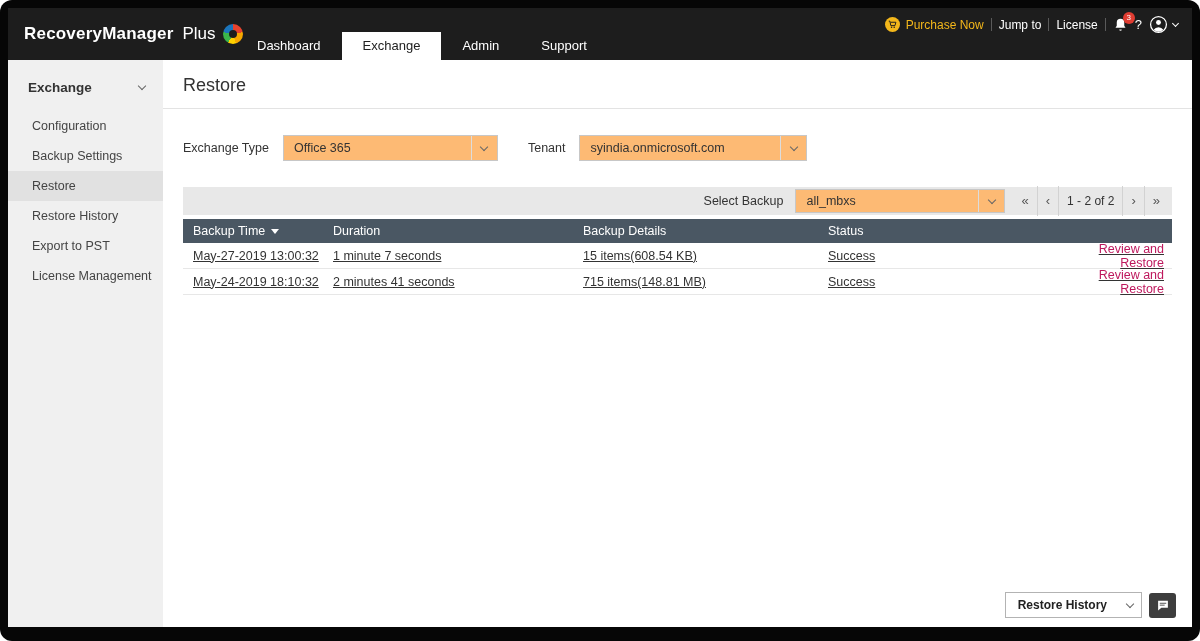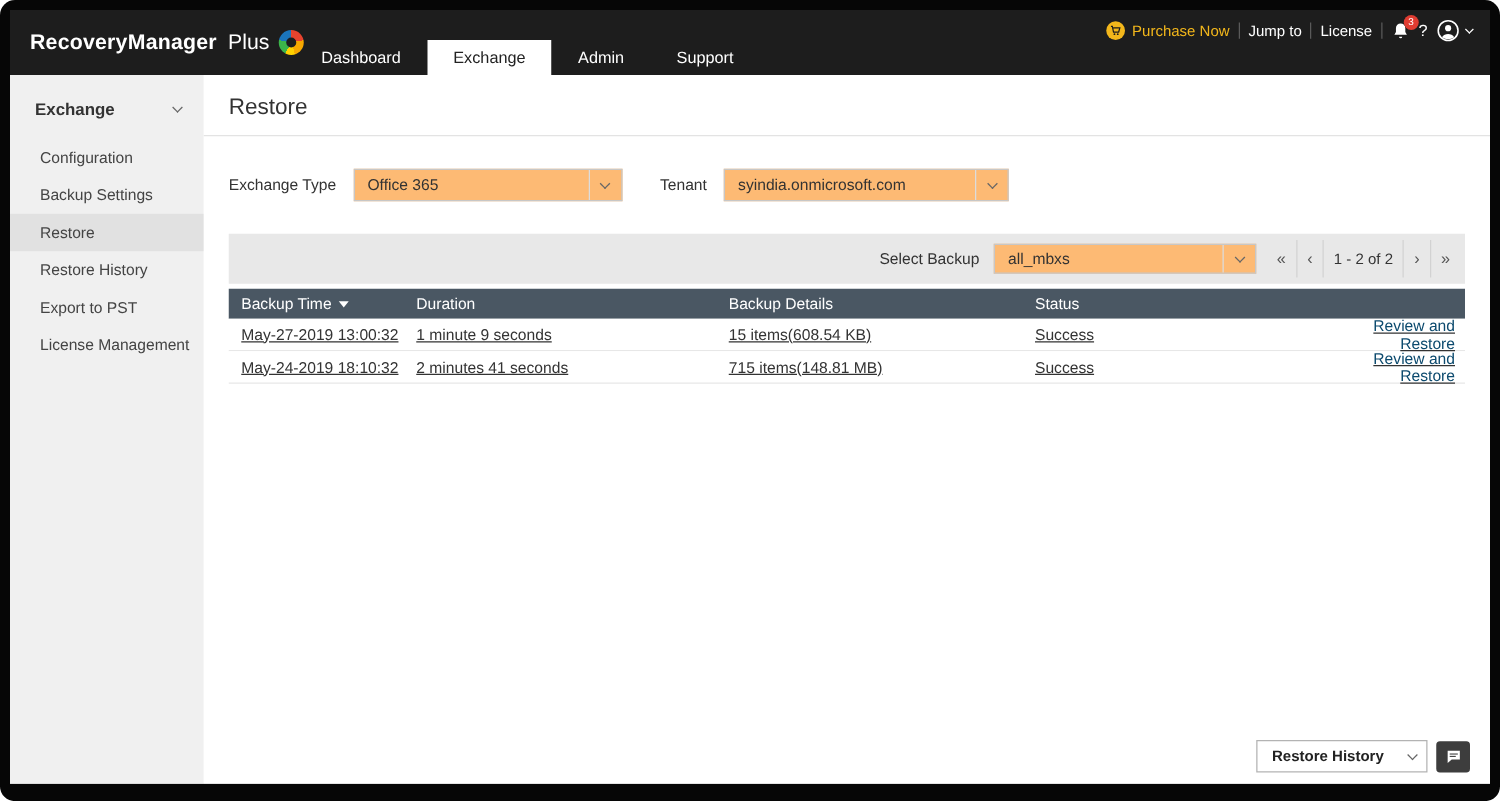--- a/index.html
+++ b/index.html
@@ -102,21 +102,21 @@
   .sel .car {
     width: 26px; align-self: stretch; display: flex; align-items: center; justify-content: center;
     border-left: 1px solid #dcdcdc;
   }
   .sel-extype { width: 215px; }
   .gap-tenant { margin-left: 30px; }
   .sel-tenant { width: 228px; }
 
   
   .toolbar {
-    height: 40px; background: #e8e8e8; margin-top: 26px;
+    height: 28px; background: #e8e8e8; margin-top: 26px;
     display: flex; align-items: center; justify-content: flex-end;
     padding: 0 4px 0 10px; font-size: 12.5px; color: #333;
   }
   .toolbar .flabel { margin-right: 12px; }
   .sel-backup { width: 210px; height: 24px; }
   .pg { display: flex; align-items: center; height: 30px; margin-left: 8px; }
   .pg-item {
     padding: 0 8px; color: #555; font-size: 13px; cursor: pointer; line-height: 30px;
     border-left: 1px solid #d2d2d2;
   }
@@ -135,21 +135,21 @@
   }
   .c-time { width: 150px; padding-left: 10px; display: flex; align-items: center; gap: 6px; }
   .c-dur { width: 250px; }
   .c-det { width: 245px; }
   .c-status { width: 230px; }
   .c-action { flex: 1; text-align: right; padding-right: 8px; }
   .sort-caret {
     width: 0; height: 0; border-left: 4px solid transparent; border-right: 4px solid transparent;
     border-top: 5px solid #fff; display: inline-block;
   }
-  .link { color: #0c4a6e; cursor: pointer; text-decoration: none; font-size: 12.5px; }
+  .link { color: #be185d; cursor: pointer; text-decoration: none; font-size: 12.5px; }
 
   
   .footer { position: absolute; right: 16px; bottom: 9px; display: flex; align-items: center; gap: 7px; }
   .hist-dd {
     display: flex; align-items: center; background: #fff; border: 1px solid #b3b3b3;
     height: 26px; cursor: pointer;
   }
   .hist-dd .val { padding: 0 12px; font-size: 12px; font-weight: 700; color: #222; white-space: nowrap; }
   .hist-dd .car { width: 22px; align-self: stretch; display: flex; align-items: center; justify-content: center; }
   .chat-btn {
@@ -272,21 +272,21 @@
               <span class="sort-caret"></span>
             </div>
             <div class="c-dur">Duration</div>
             <div class="c-det">Backup Details</div>
             <div class="c-status">Status</div>
             <div class="c-action"></div>
           </div>
 
           <div class="trow">
             <div class="c-time">May-27-2019 13:00:32</div>
-            <div class="c-dur">1 minute 9 seconds</div>
+            <div class="c-dur">1 minute 7 seconds</div>
             <div class="c-det">15 items(608.54 KB)</div>
             <div class="c-status">Success</div>
             <div class="c-action"><a class="link">Review and Restore</a></div>
           </div>
 
           <div class="trow">
             <div class="c-time">May-24-2019 18:10:32</div>
             <div class="c-dur">2 minutes 41 seconds</div>
             <div class="c-det">715 items(148.81 MB)</div>
             <div class="c-status">Success</div>

